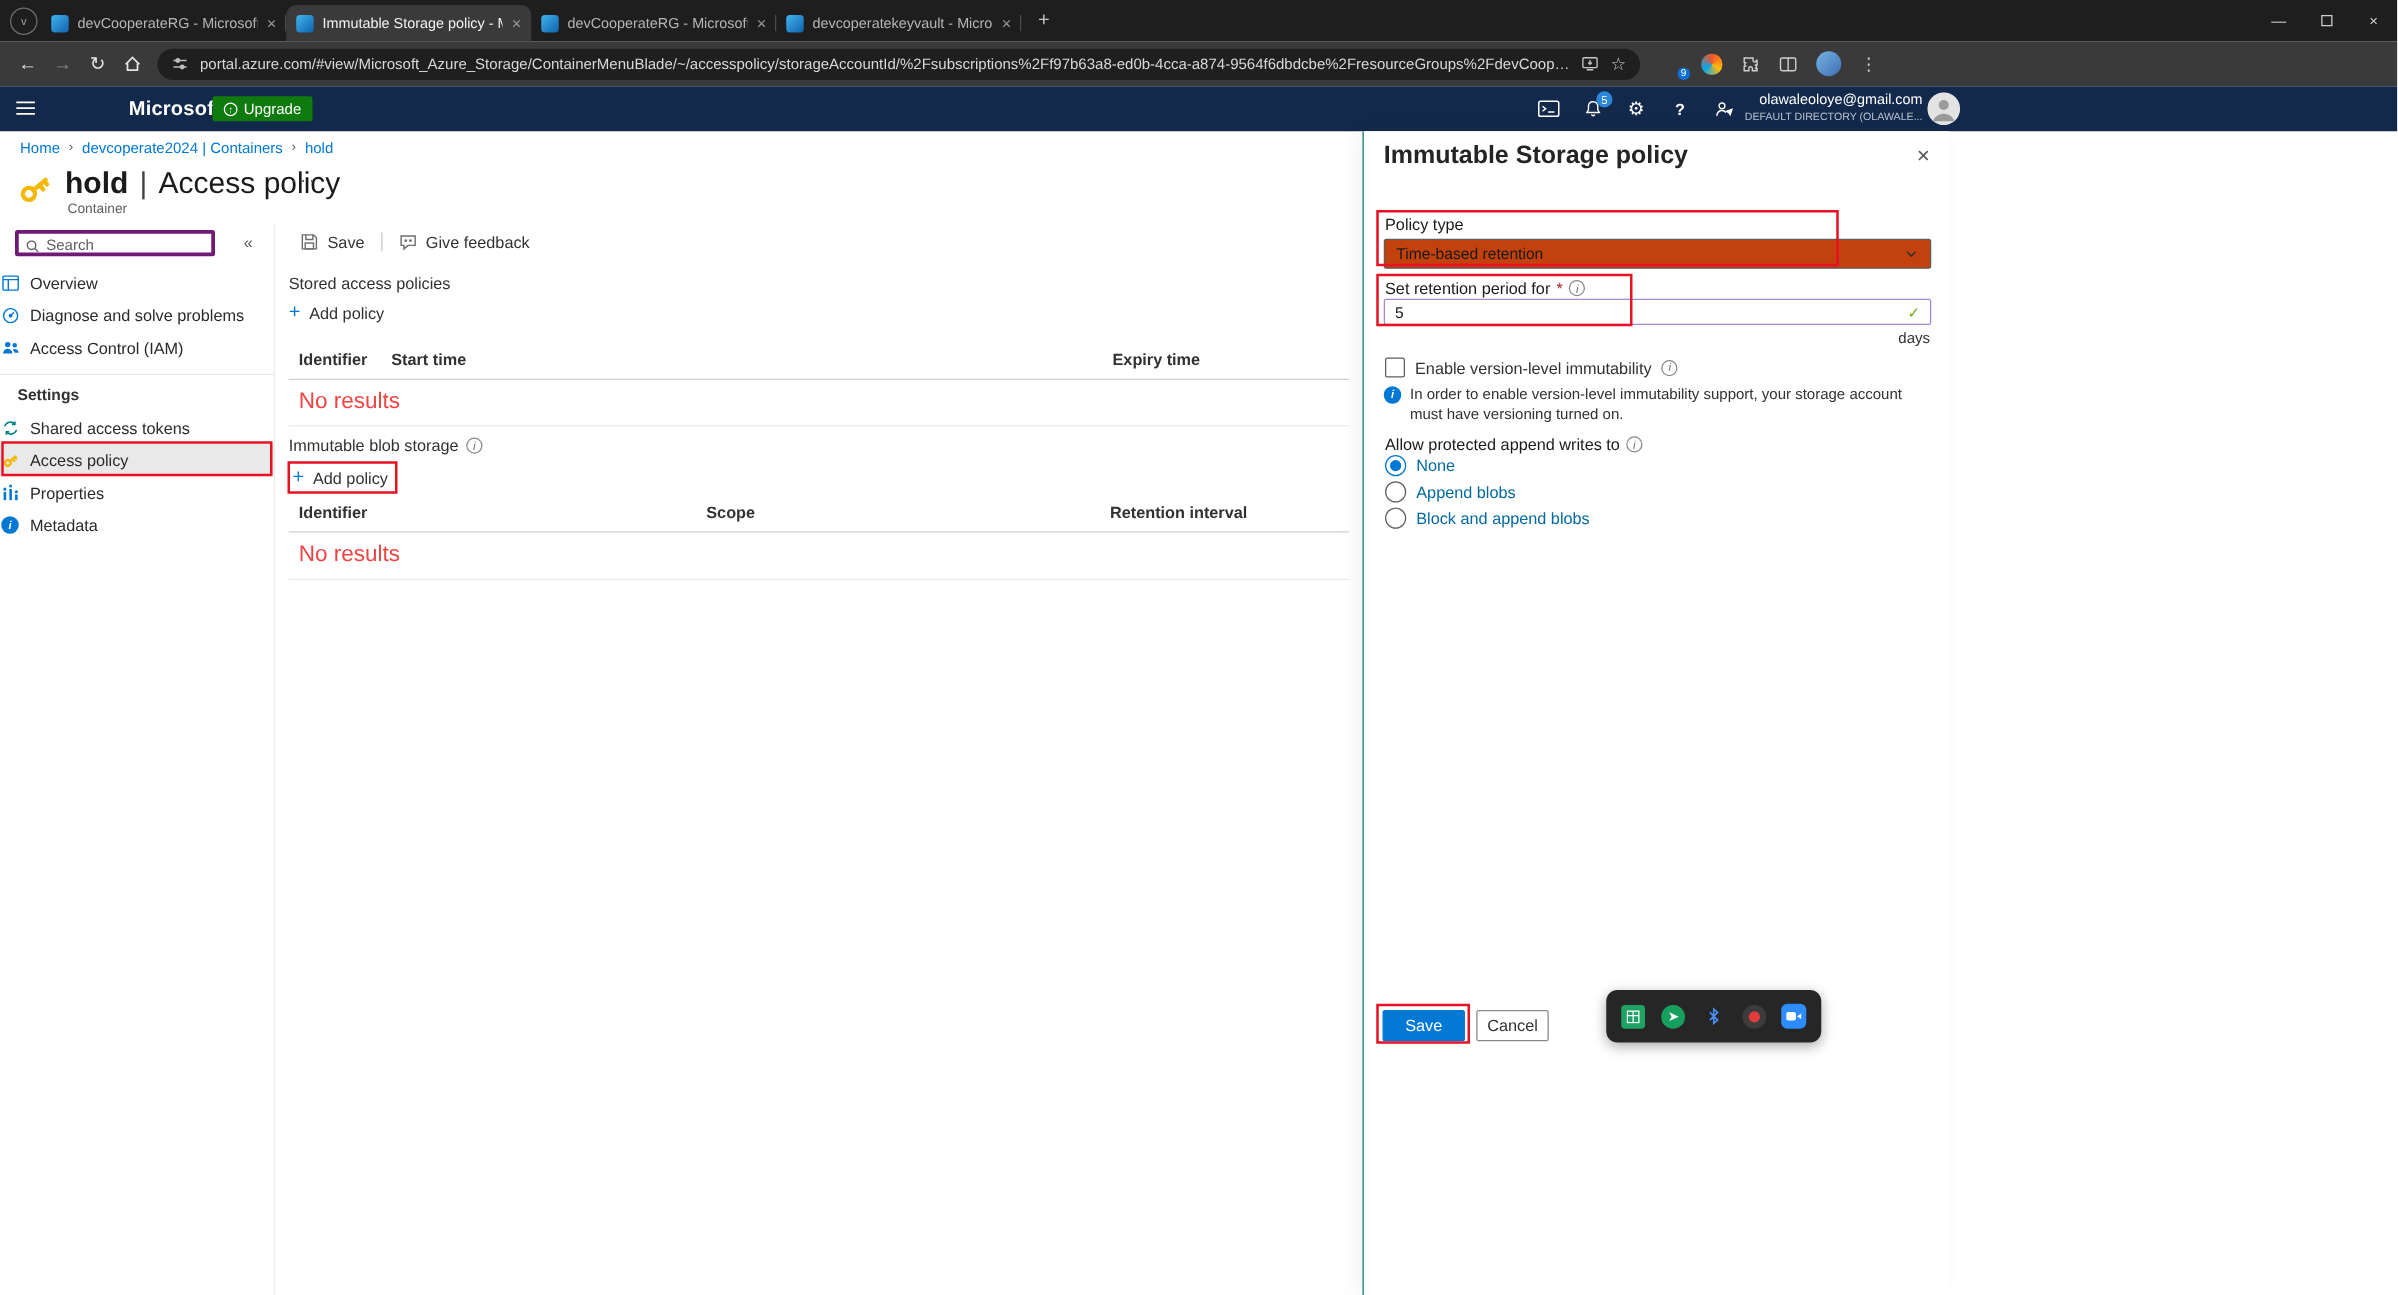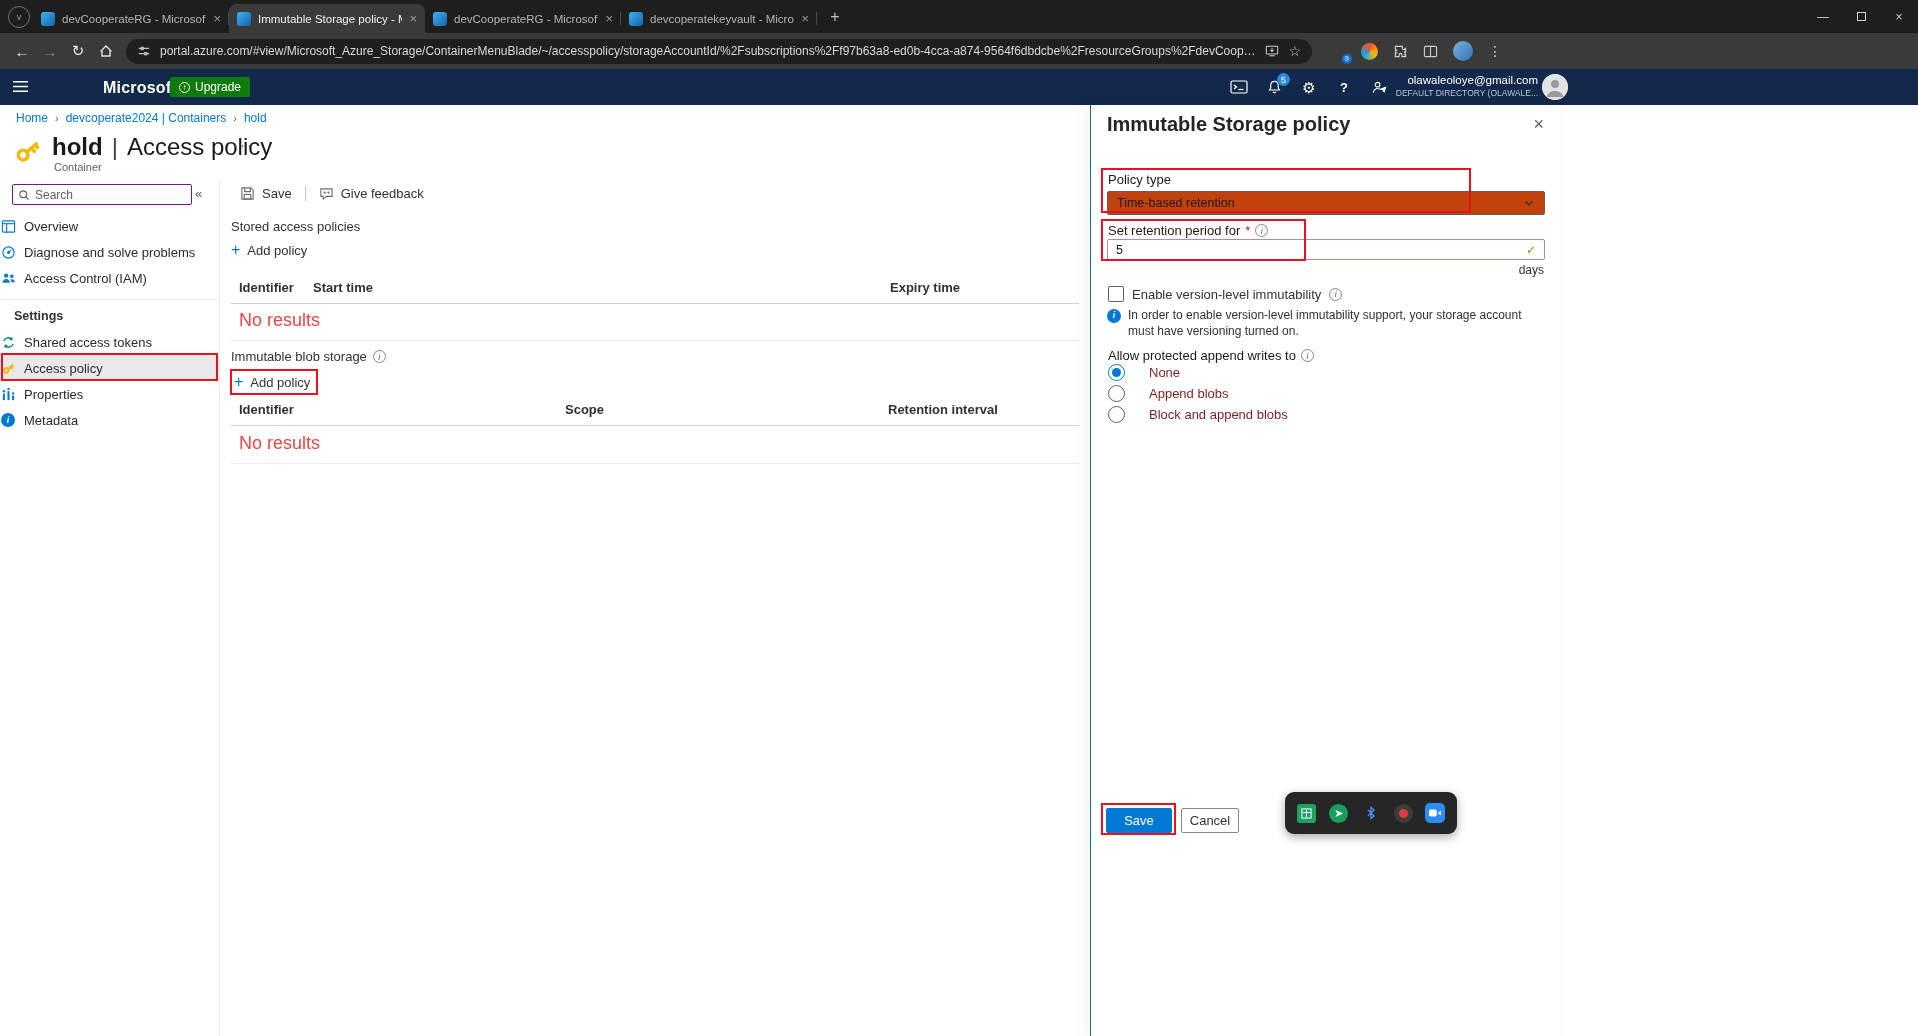--- a/index.html
+++ b/index.html
@@ -63,21 +63,21 @@
   .crumb-sep { color: #605e5c; font-size: 11px; }
   #page-key { position: absolute; left: 12px; top: 135px; }
   #page-title { position: absolute; left: 52px; top: 133px; font-size: 24px; color: #1b1a19; display: flex; gap: 9px; white-space: nowrap; }
   #page-title .res { font-weight: 700; }
   #page-title .sep { font-weight: 300; color: #444; }
   #page-sub { position: absolute; left: 54px; top: 161px; font-size: 11px; color: #605e5c; }
   #page-more { position: absolute; left: 233px; top: 136px; color: #605e5c; font-size: 15px; letter-spacing: 2px; }
 
   
   #sidebar { position: absolute; left: 0; top: 180px; width: 220px; height: 856px; border-right: 1px solid #ebebeb; background: #fff; }
-  .sb-search { position: absolute; left: 12px; top: 4px; width: 180px; height: 21px; border: 1px solid #701a75; border-radius: 2px; }
+  .sb-search { position: absolute; left: 12px; top: 4px; width: 160px; height: 21px; border: 3px solid #701a75; border-radius: 2px; }
   .sb-search svg { position: absolute; left: 5px; top: 4px; color: #605e5c; }
   .sb-search input { width: 100%; height: 100%; border: 0; background: transparent; padding-left: 22px; font-size: 12px; color: #323130; outline: none; font-family: inherit; }
   .sb-search input::placeholder { color: #605e5c; }
   .sb-collapse { position: absolute; left: 195px; top: 6px; color: #605e5c; font-size: 13px; }
   .sb-list { position: absolute; left: 0; top: 33px; width: 100%; }
   .sb-item { height: 26px; display: flex; align-items: center; gap: 8px; font-size: 13px; color: #2b2a29; }
   .sb-item.selected { background: #e9e9e9; }
   .sb-icon { width: 16px; height: 16px; flex: none; display: flex; align-items: center; justify-content: center; }
   .sb-group { margin-top: 8px; border-top: 1px solid #eaeaea; padding: 9px 0 6px 14px; font-size: 12.5px; font-weight: 700; color: #323130; }
   .meta-i, .note-i { border-radius: 50%; background: #0078d4; color: #fff; font-style: italic; font-weight: 700; display: flex; align-items: center; justify-content: center; }
@@ -114,21 +114,21 @@
   #lbl-ret { position: absolute; left: 17px; top: 118px; }
   .req { color: #a4262c; }
   .inp { position: absolute; left: 16px; top: 134px; width: 438px; height: 21px; border: 1px solid #a48ad4; border-radius: 2px; display: flex; align-items: center; padding: 0 8px; font-size: 12.5px; color: #1b1a19; background: #fff; }
   .inp-check { margin-left: auto; color: #73a600; font-size: 12px; }
   .days { position: absolute; right: 16px; top: 158px; font-size: 12px; color: #323130; }
   .chk-row { position: absolute; left: 17px; top: 181px; display: flex; align-items: center; gap: 8px; font-size: 13px; color: #323130; }
   .chkbox { width: 16px; height: 16px; border: 1px solid #605e5c; border-radius: 2px; background: #fff; flex: none; }
   .note { position: absolute; left: 16px; top: 203px; width: 436px; display: flex; gap: 7px; font-size: 12px; color: #323130; line-height: 1.3; }
   .note-i { flex: none; width: 14px; height: 14px; font-size: 9px; margin-top: 1px; }
   #lbl-append { position: absolute; left: 17px; top: 243px; }
-  .radio-row { position: absolute; left: 17px; display: flex; align-items: center; gap: 24px; font-size: 13px; color: #7f1d1d; }
+  .radio-row { position: absolute; left: 17px; display: flex; align-items: center; gap: 8px; font-size: 13px; color: #0369a1; }
   #radio-1 { top: 259px; } #radio-2 { top: 280px; } #radio-3 { top: 301px; }
   .radio { width: 17px; height: 17px; border-radius: 50%; border: 1px solid #605e5c; position: relative; flex: none; background: #fff; }
   .radio.on { border-color: #0078d4; }
   .radio.on::after { content: ""; position: absolute; inset: 3px; border-radius: 50%; background: #0078d4; }
   .p-save { position: absolute; left: 15px; top: 703px; width: 66px; height: 25px; background: #0078d4; color: #fff; font-size: 13px; border: 1px solid #0078d4; border-radius: 2px; display: flex; align-items: center; justify-content: center; }
   .p-cancel { position: absolute; left: 90px; top: 703px; width: 58px; height: 25px; background: #fff; color: #323130; font-size: 13px; border: 1px solid #8a8886; border-radius: 2px; display: flex; align-items: center; justify-content: center; }
 
   
   #dock { position: absolute; left: 1285px; top: 792px; width: 172px; height: 42px; background: #262626; border-radius: 9px; box-shadow: 0 3px 10px rgba(0,0,0,.35); display: flex; align-items: center; justify-content: space-evenly; }
   .dock-ic { width: 21px; height: 21px; display: flex; align-items: center; justify-content: center; }

